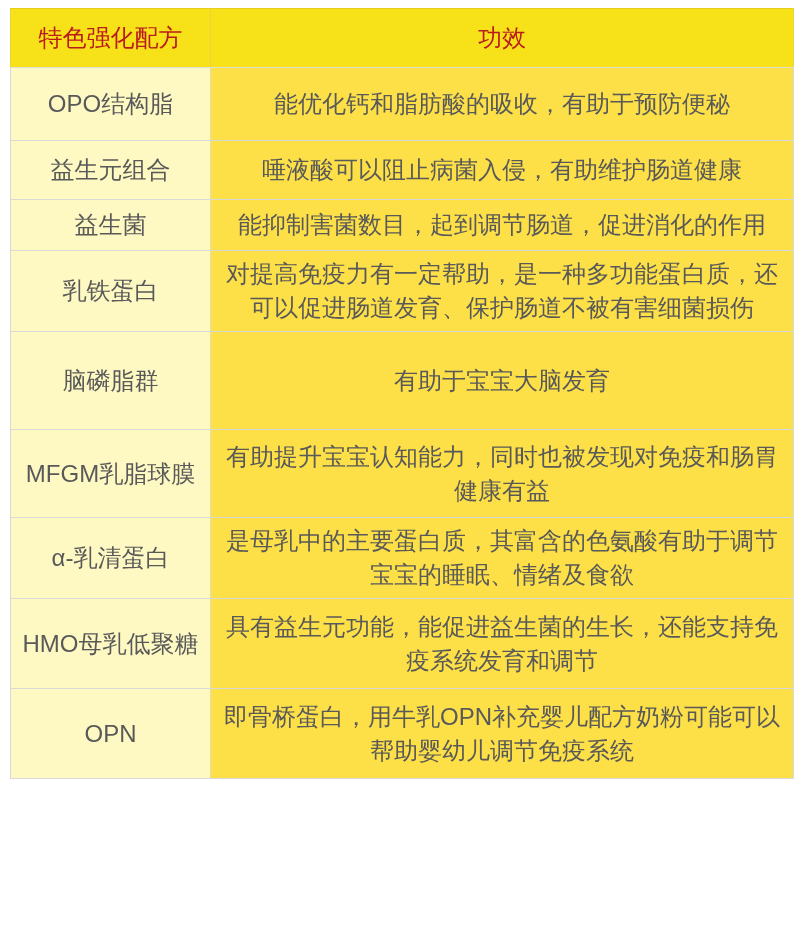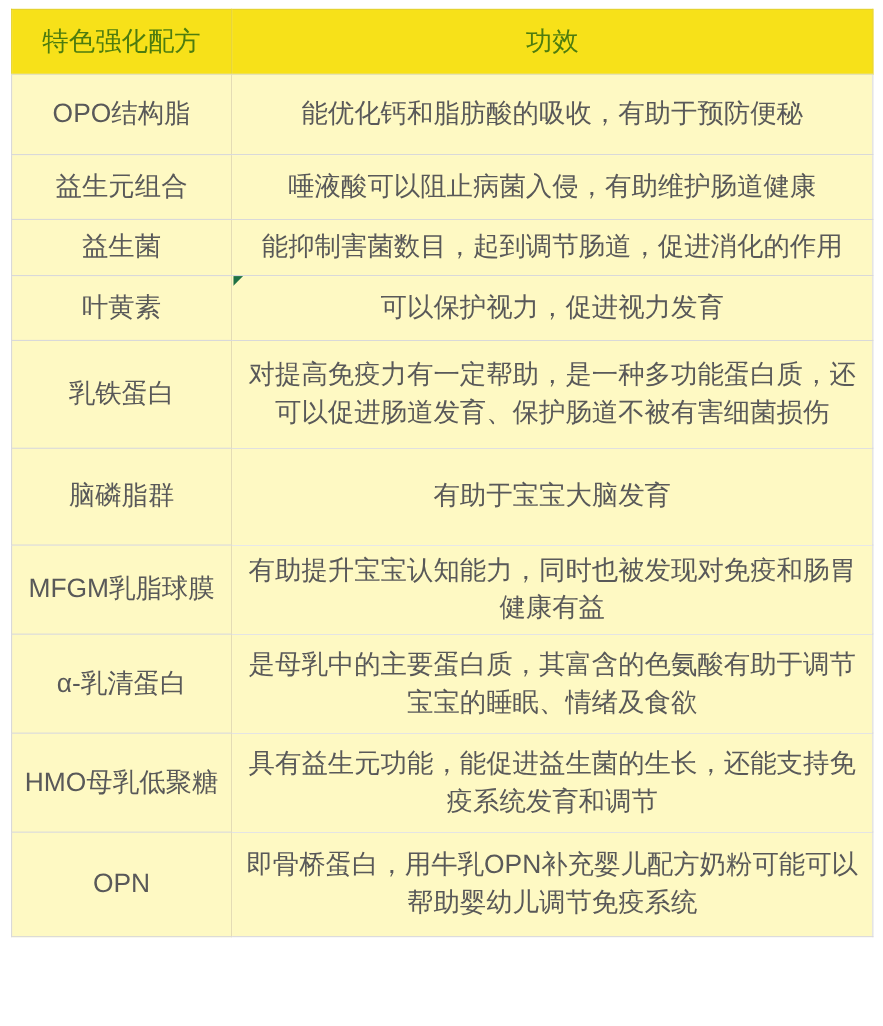--- a/index.html
+++ b/index.html
@@ -36,29 +36,29 @@
     font-weight: 400;
     box-sizing: border-box;
     word-break: break-all;
   }
   
   .formula-table thead tr { height: 59px; }
   .formula-table thead th {
     background: #f7e119;
     border-color: #e3cf1c #e8d53a;
     border-bottom-color: #e0e0d2;
-    color: #4d7c0f;
+    color: #b91c1c;
   }
   
   .formula-table tbody td.col-name {
     background: #fef9c3;
     border-right-color: #e4dcb4;
   }
   .formula-table tbody td.col-effect {
-    background: #fef9c3;
+    background: #fde047;
     position: relative;
   }
   
   .formula-table tbody tr:nth-child(1)  { height: 73px; }
   .formula-table tbody tr:nth-child(2)  { height: 59px; }
   .formula-table tbody tr:nth-child(3)  { height: 51px; }
   .formula-table tbody tr:nth-child(4)  { height: 59px; }
   .formula-table tbody tr:nth-child(5)  { height: 98px; }
   .formula-table tbody tr:nth-child(6)  { height: 88px; }
   .formula-table tbody tr:nth-child(7)  { height: 62px; }
@@ -100,27 +100,20 @@
       </tr>
       <tr>
         <td class="col-name">益生元组合</td>
         <td class="col-effect">唾液酸可以阻止病菌入侵，有助维护肠道健康</td>
       </tr>
       <tr>
         <td class="col-name">益生菌</td>
         <td class="col-effect">能抑制害菌数目，起到调节肠道，促进消化的作用</td>
       </tr>
       <tr>
-        <td class="col-name">叶黄素</td>
-        <td class="col-effect">
-          <i class="corner-tri"></i>
-          <span>可以保护视力，促进视力发育</span>
-        </td>
-      </tr>
-      <tr>
         <td class="col-name">乳铁蛋白</td>
         <td class="col-effect">对提高免疫力有一定帮助，是一种多功能蛋白质，还可以促进肠道发育、保护肠道不被有害细菌损伤</td>
       </tr>
       <tr>
         <td class="col-name">脑磷脂群</td>
         <td class="col-effect">有助于宝宝大脑发育</td>
       </tr>
       <tr>
         <td class="col-name">MFGM乳脂球膜</td>
         <td class="col-effect">有助提升宝宝认知能力，同时也被发现对免疫和肠胃健康有益</td>

